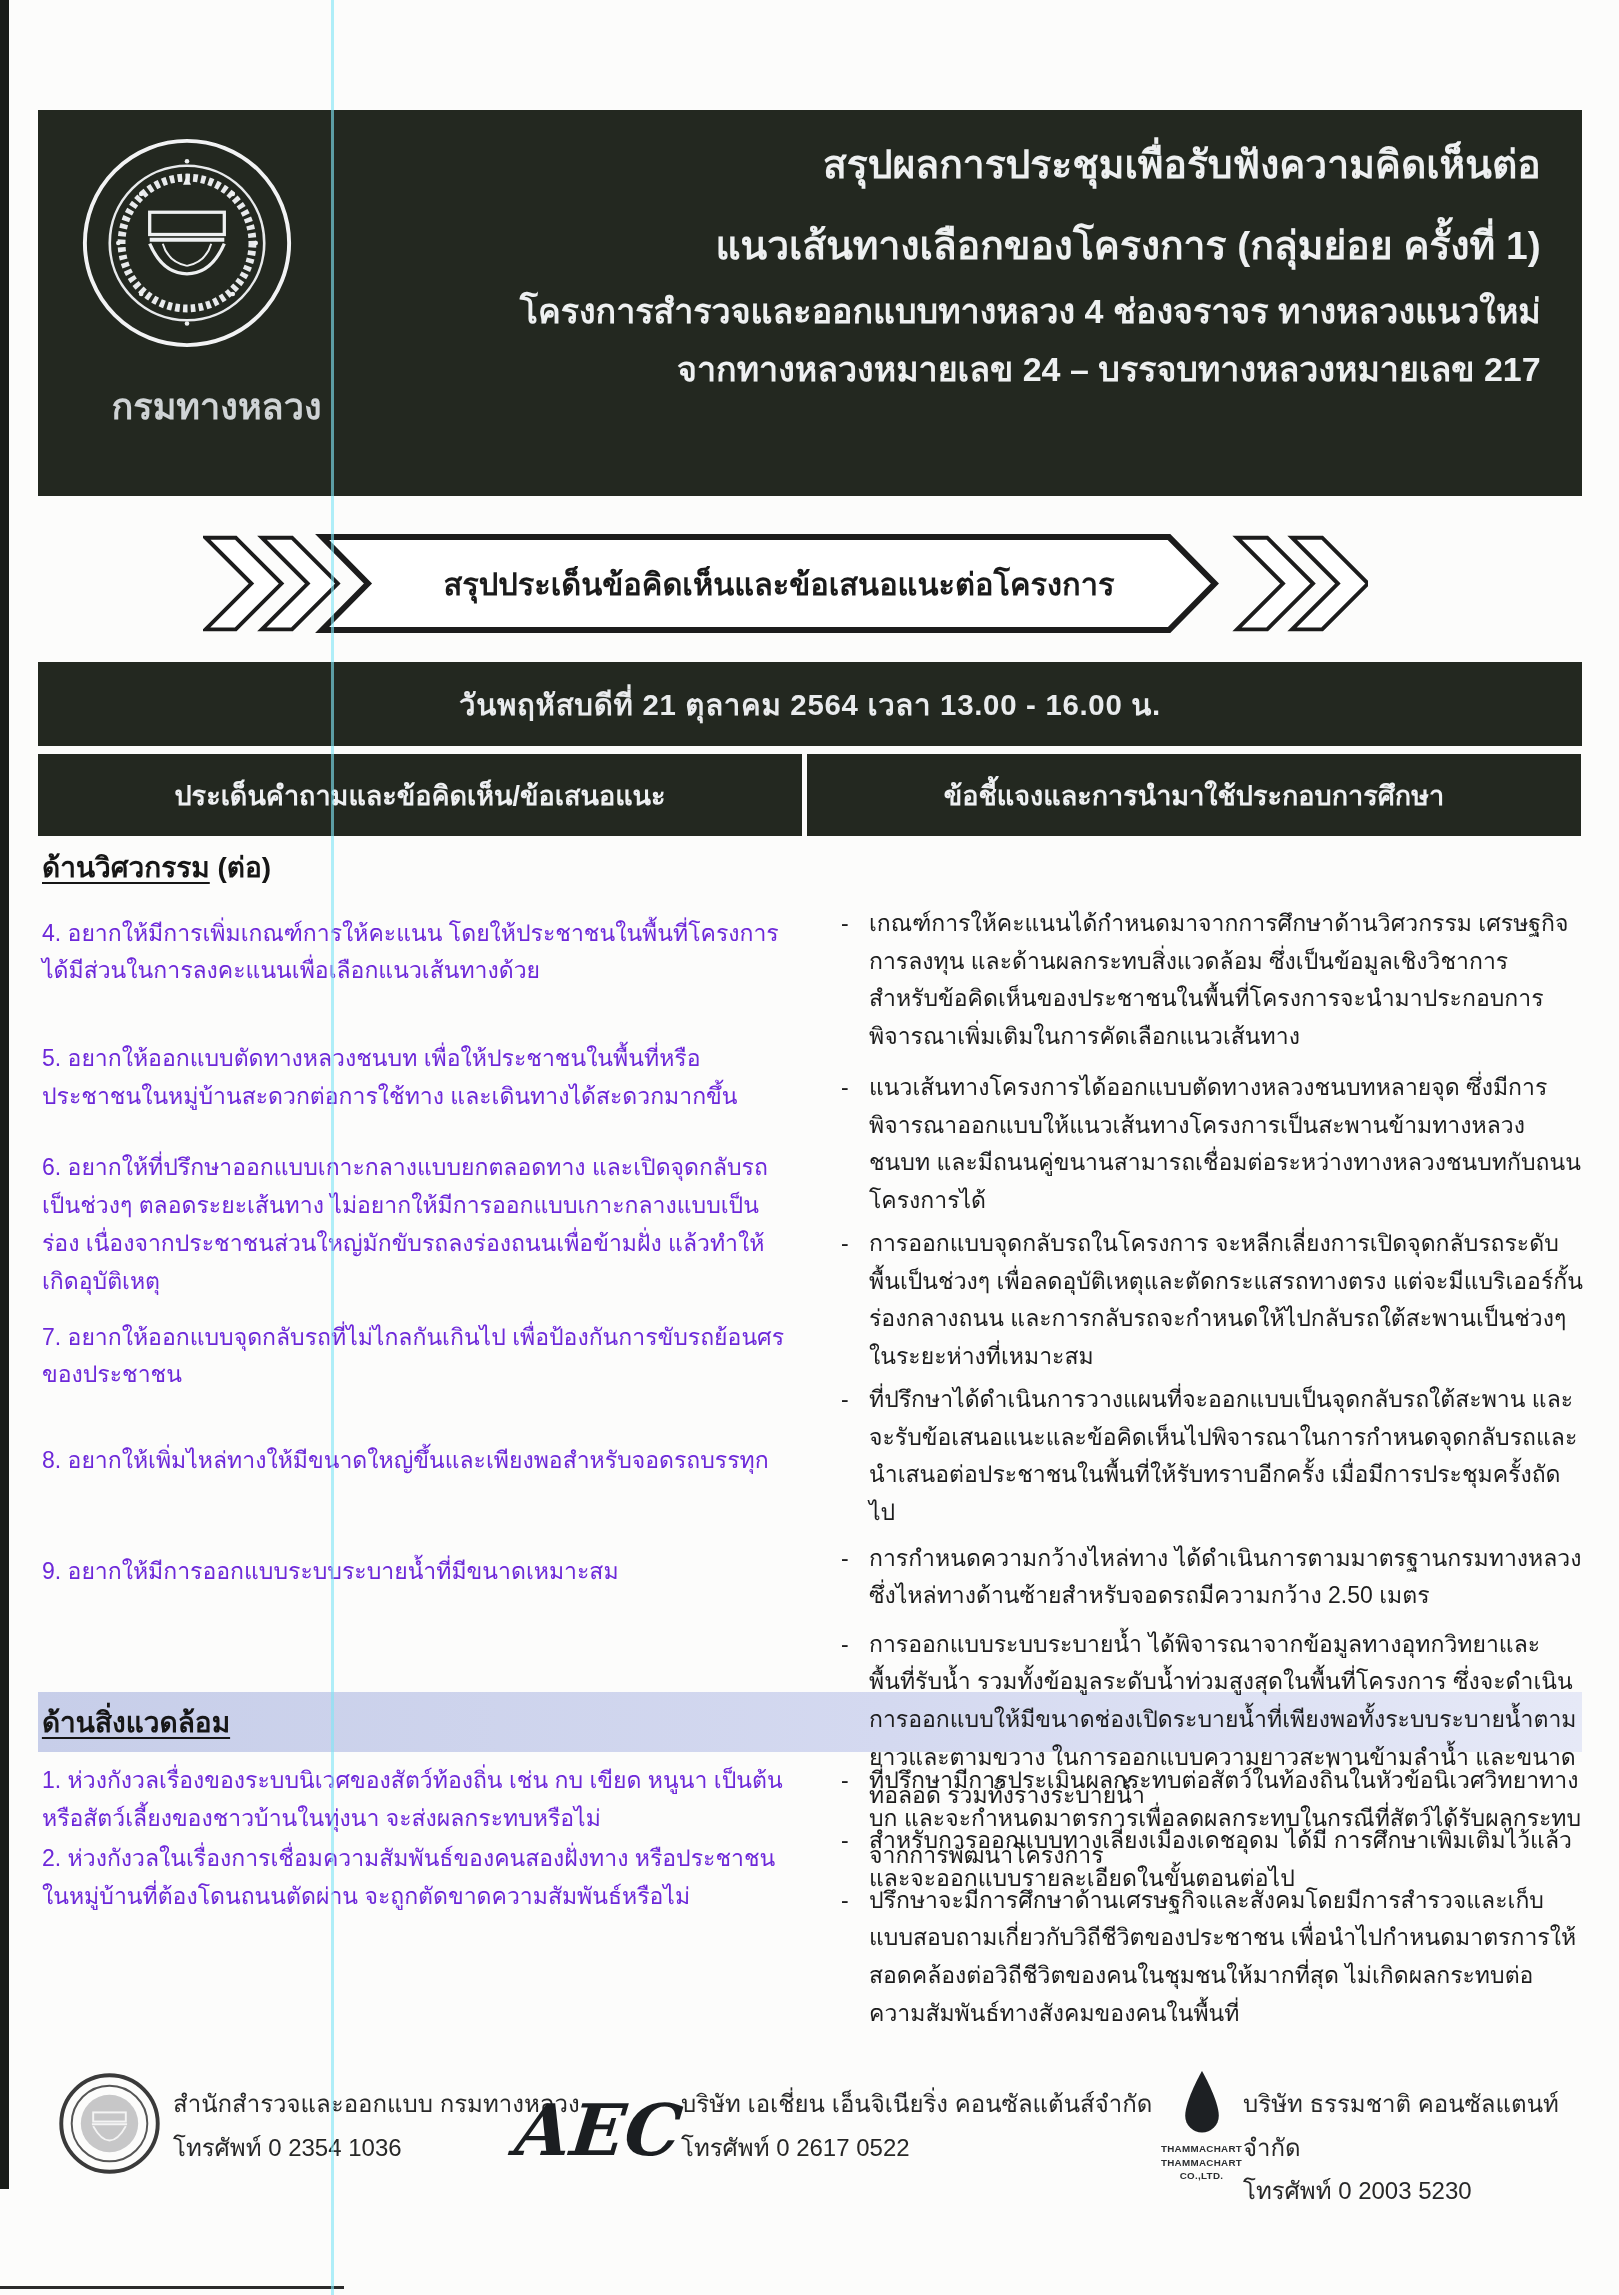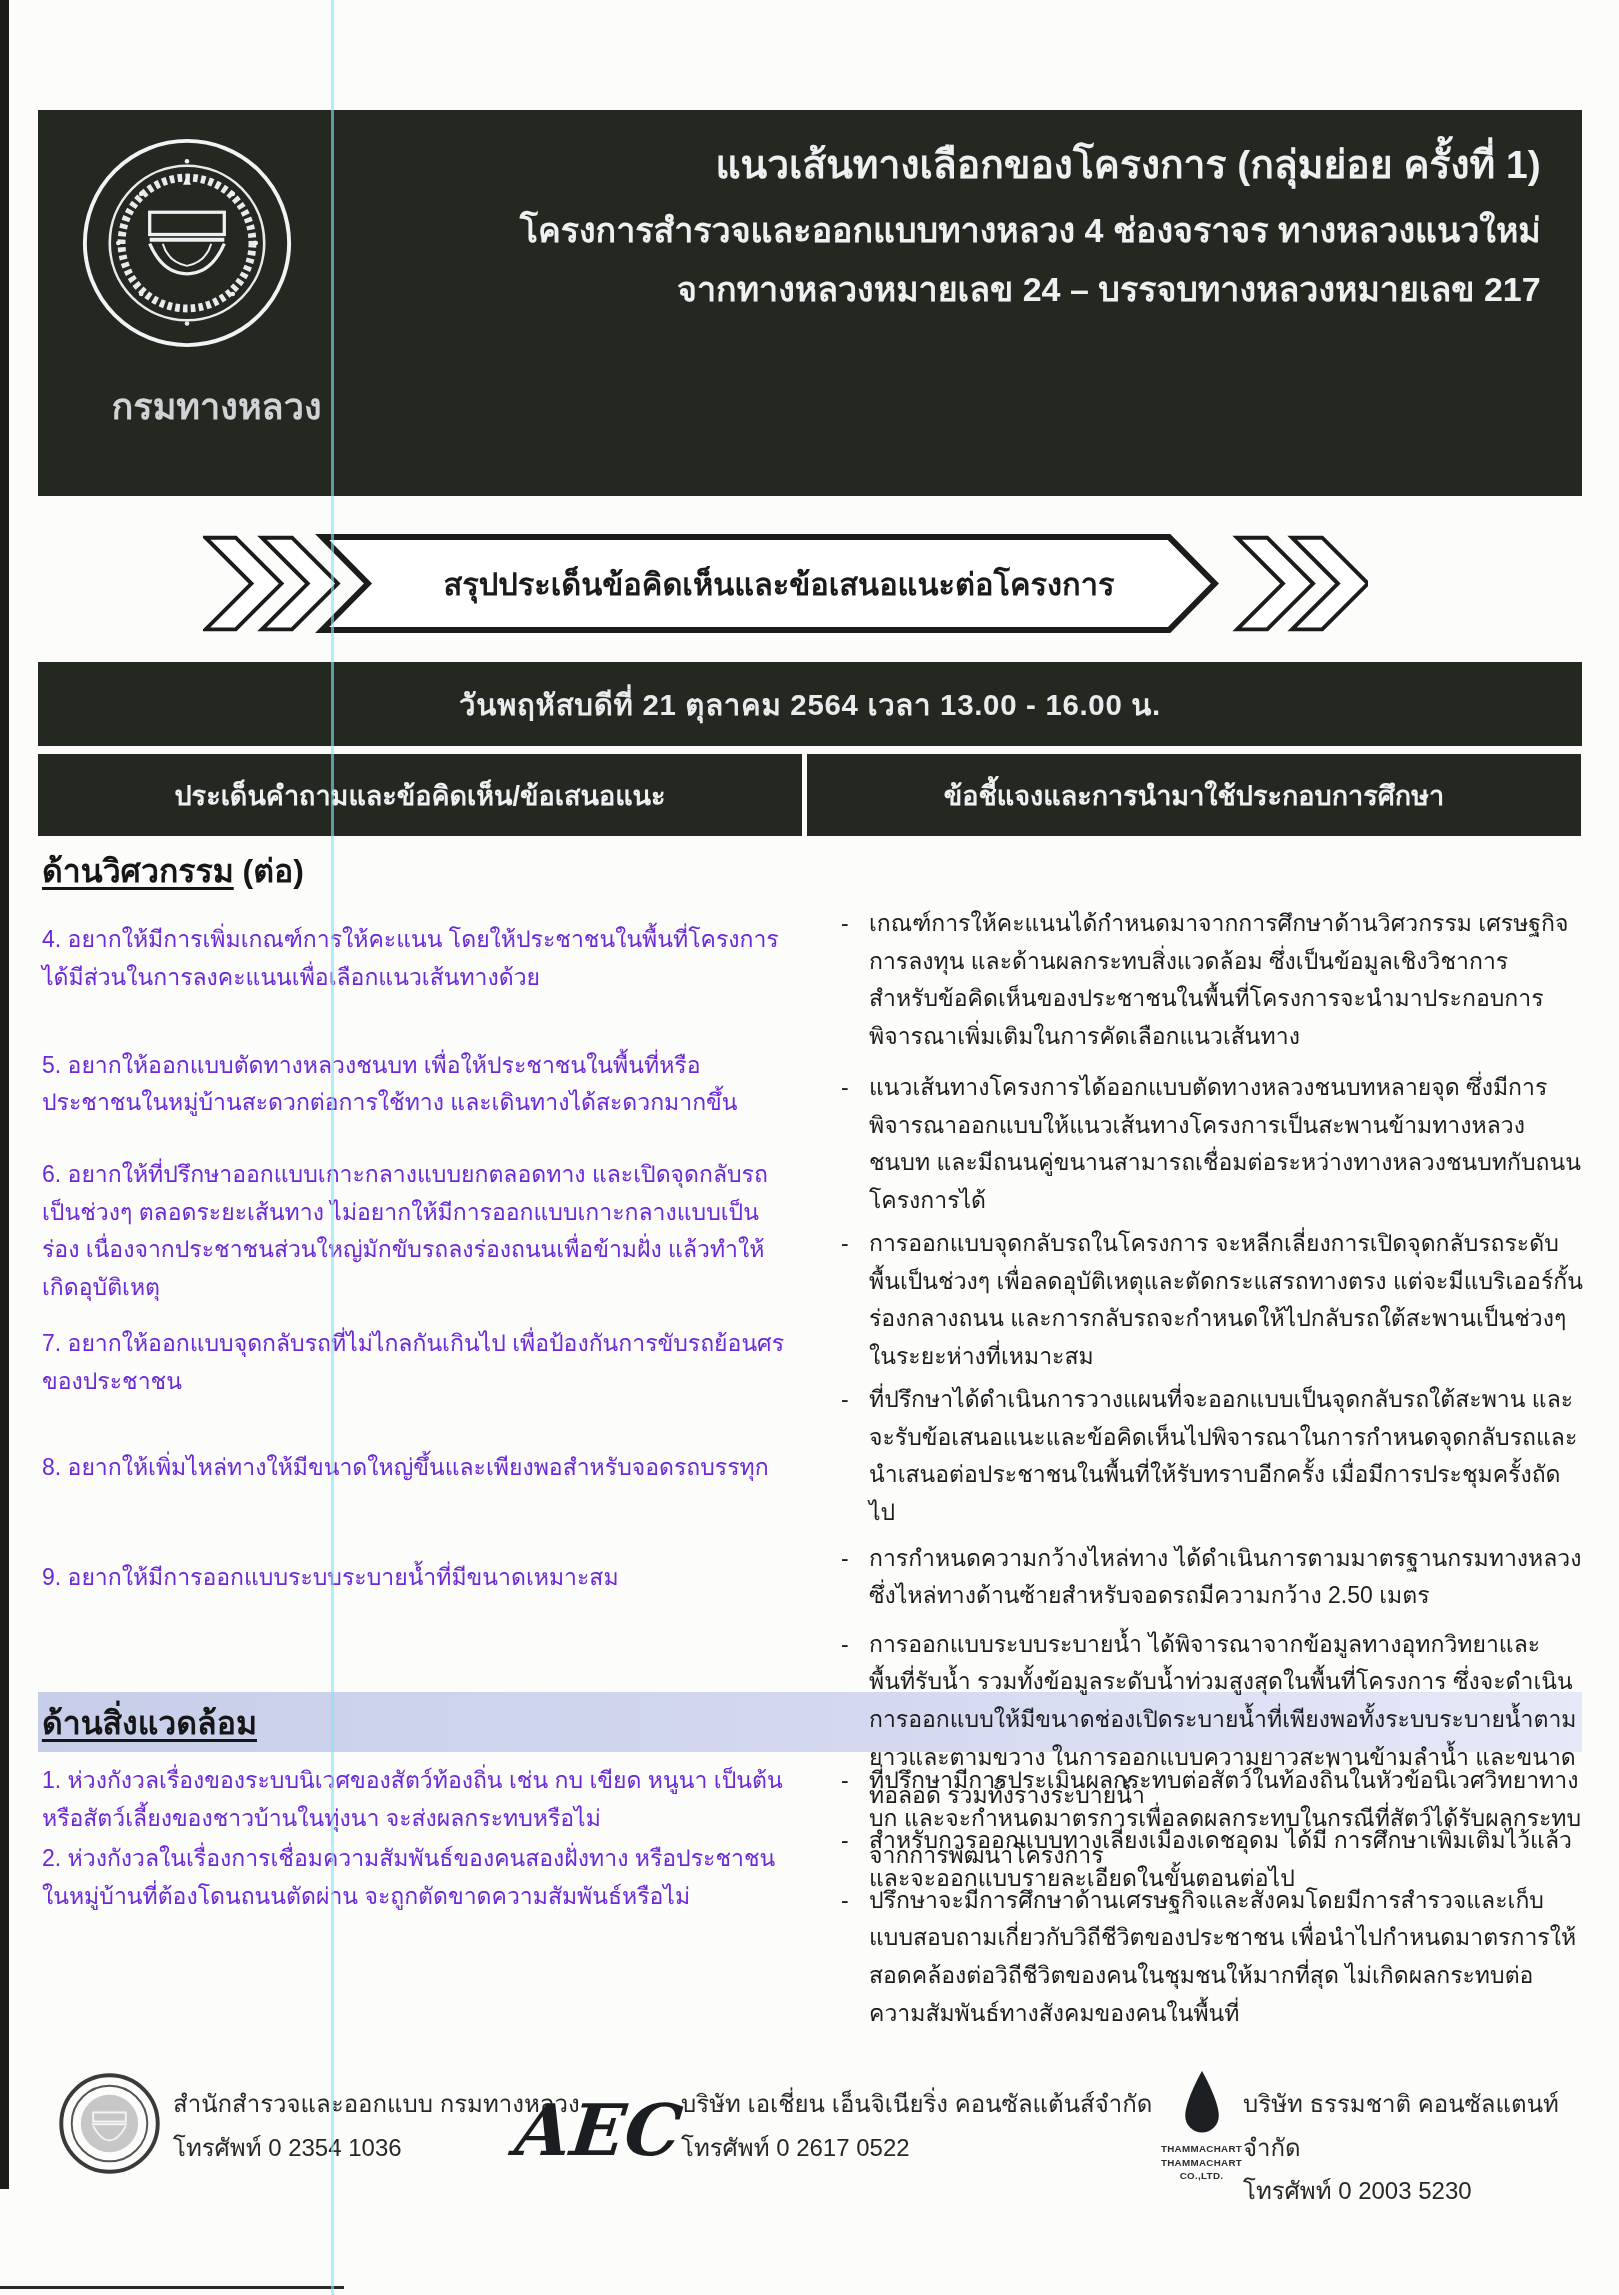--- a/index.html
+++ b/index.html
@@ -43,21 +43,21 @@
     position:absolute; top:754px; height:82px; background:#232820; color:#eef0f2;
     display:flex; align-items:center; justify-content:center;
     font-size:27px; font-weight:bold;
   }
   .th-left { left:38px; width:764px; }
   .th-right { left:807px; width:774px;justify-content:center; }
   
   .col { position:absolute; z-index:2; font-size:23px; line-height:1.64; }
   .col-left  { left:42px;  top:845px; width:743px; }
   .col-right { left:811px; top:845px; width:772px; }
-  .sec-heading { font-size:32px; font-weight:bold; color:#161616; }
+  .sec-heading { font-size:28px; font-weight:bold; color:#161616; }
   .sec-heading .u { text-decoration:underline; text-underline-offset:5.2px; }
   .item { color:#6d28d9; }
   .i4  { margin-top:23.6px; }
   .i5  { margin-top:50px; }
   .i6  { margin-top:34px; }
   .i7  { margin-top:18.3px; }
   .i8  { margin-top:48px; }
   .i9  { margin-top:73px; }
   .i10 { margin-top:60px; }
   .resp { display:flex; color:#1d1d1d; }
@@ -119,20 +119,21 @@
         <circle cx="235" cy="90" r="3.5" fill="#eef0f1"></circle>
         <circle cx="95" cy="243" r="3.5" fill="#eef0f1"></circle>
         <circle cx="235" cy="243" r="3.5" fill="#eef0f1"></circle>
         <circle cx="165" cy="288" r="3.5" fill="#eef0f1"></circle>
       </svg>
     </div>
     <div class="org-block">
       <div>กรมทางหลวง</div>
     </div>
     <div class="titles">
+      <div class="t-line1">สรุปผลการประชุมเพื่อรับฟังความคิดเห็นต่อ</div>
       <div class="t-line2">แนวเส้นทางเลือกของโครงการ (กลุ่มย่อย ครั้งที่ 1)</div>
       <div class="t-line3">โครงการสำรวจและออกแบบทางหลวง 4 ช่องจราจร ทางหลวงแนวใหม่</div>
       <div class="t-line4">จากทางหลวงหมายเลข 24 – บรรจบทางหลวงหมายเลข 217</div>
     </div>
   </div>
 
   <div class="banner">
     <svg width="1165" height="105" viewBox="0 0 1780 160">
       <g>
         <path d="M4,7 h46 l70,70 l-70,70 h-46 l70,-70 z" fill="#ffffff" stroke="#1c1c1c" stroke-width="6"></path>

